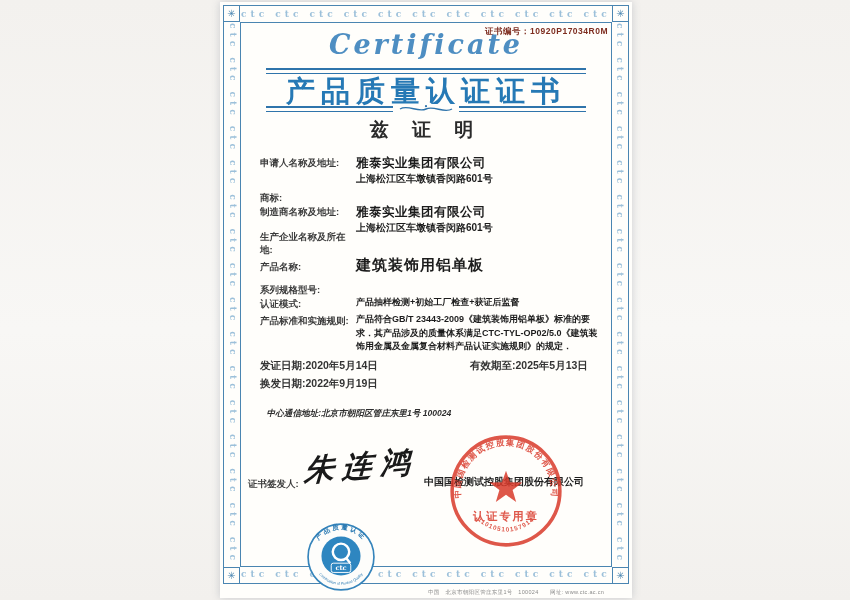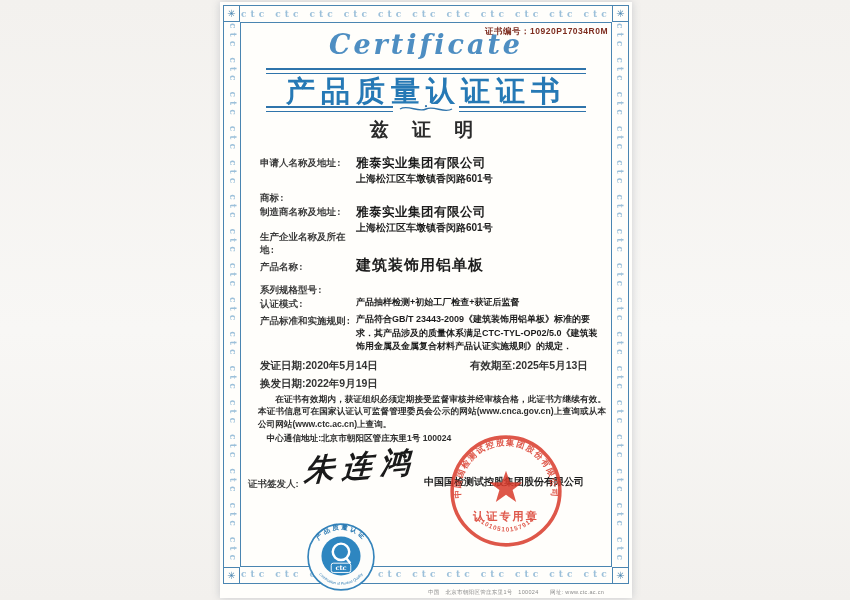--- a/index.html
+++ b/index.html
@@ -31,34 +31,34 @@
   .rule{height:3px;border-top:2px solid #2f74ab;border-bottom:1px solid #2f74ab;margin:0 46px;}
   .rule1{position:absolute;top:66px;left:0;right:0;}
   .main-title{position:absolute;top:70px;left:0;right:0;text-align:center;
     font-size:29px;font-weight:bold;color:#2679b5;letter-spacing:6px;white-space:nowrap;}
   .rule2{position:absolute;top:104px;left:0;right:0;}
   .orn{position:absolute;left:50%;top:-4px;transform:translateX(-50%);background:#fffefb;padding:0 5px;line-height:0;}
   .subtitle{position:absolute;top:115px;left:0;right:0;text-align:center;
     font-size:19px;font-weight:bold;color:#2b2b2b;letter-spacing:9px;}
   
   .row{position:absolute;left:40px;right:26px;display:flex;}
-  .lab{width:96px;flex:0 0 96px;font-size:9.5px;font-weight:bold;color:#3b3b3b;padding-top:2px;font-family:Liberation Mono, monospace;}
+  .lab{width:96px;flex:0 0 96px;font-size:9.5px;font-weight:bold;color:#3b3b3b;padding-top:2px;}
   .val{flex:1;color:#1c1c1c;}
   .v-main{font-size:12.5px;font-weight:bold;letter-spacing:.5px;}
   .v-sub{font-size:10px;font-weight:bold;}
   .v-big{font-size:15px;font-weight:bold;letter-spacing:1px;}
   .v-small{font-size:9px;font-weight:bold;line-height:1.5;}
   
   .dates{position:absolute;left:40px;top:357px;font-size:10.5px;font-weight:bold;color:#333;}
   .valid{position:absolute;left:250px;top:357px;font-size:10.5px;font-weight:bold;color:#333;}
   .reissue{position:absolute;left:40px;top:375px;font-size:10.5px;font-weight:bold;color:#333;}
   .note{position:absolute;left:38px;right:26px;top:391px;font-size:8.6px;font-weight:bold;
     color:#2e2e2e;line-height:1.45;text-align:justify;}
   .note .p1{text-indent:2em;}
-  .note .p2{text-indent:1em;margin-top:2px;}
+  .note .p2{text-indent:1em;margin-top:14px;font-style:italic;}
   
   .signer{position:absolute;left:28px;top:476px;font-size:9.5px;font-weight:bold;color:#3b3b3b;}
   .signature{position:absolute;left:84px;top:444px;font:italic bold 30px "DejaVu Serif",serif;
     color:#1a1a1a;letter-spacing:8px;transform:rotate(-5deg) skewX(-8deg);white-space:nowrap;}
   .company{position:absolute;left:204px;top:473px;width:176px;font-size:10px;font-weight:bold;color:#1e1e1e;}
   .seal{position:absolute;left:225px;top:428px;opacity:.85;}
   .logo{position:absolute;left:86px;top:520px;}
   .footer{position:absolute;left:208px;bottom:2px;font-size:5.5px;color:#8a8a8a;letter-spacing:.3px;white-space:nowrap;}
 </style>
 </head>
@@ -135,21 +135,20 @@
     <div class="lab">产品标准和实施规则:</div>
     <div class="val">
         <div class="v-small">产品符合GB/T 23443-2009《建筑装饰用铝单板》标准的要求．其产品涉及的质量体系满足CTC-TYL-OP02/5.0《建筑装饰用金属及金属复合材料产品认证实施规则》的规定．</div>
       </div>
   </div>
 
   <div class="dates">发证日期:2020年5月14日</div>
   <div class="valid">有效期至:2025年5月13日</div>
   <div class="reissue">换发日期:2022年9月19日</div>
   <div class="note">
-    <div class="p1">在证书有效期内，获证组织必须定期接受监督审核并经审核合格，此证书方继续有效。本证书信息可在国家认证认可监督管理委员会公示的网站(www.cnca.gov.cn)上查询或从本公司网站(www.ctc.ac.cn)上查询。</div>
     <div class="p2">中心通信地址:北京市朝阳区管庄东里1号  100024</div>
   </div>
 
   <div class="signer">证书签发人:</div>
   <div class="signature">朱连鸿</div>
   <div class="company">中国国检测试控股集团股份有限公司</div>
 
   <div class="seal">
     <svg width="122" height="122" viewBox="0 0 120 120">
       <defs>

